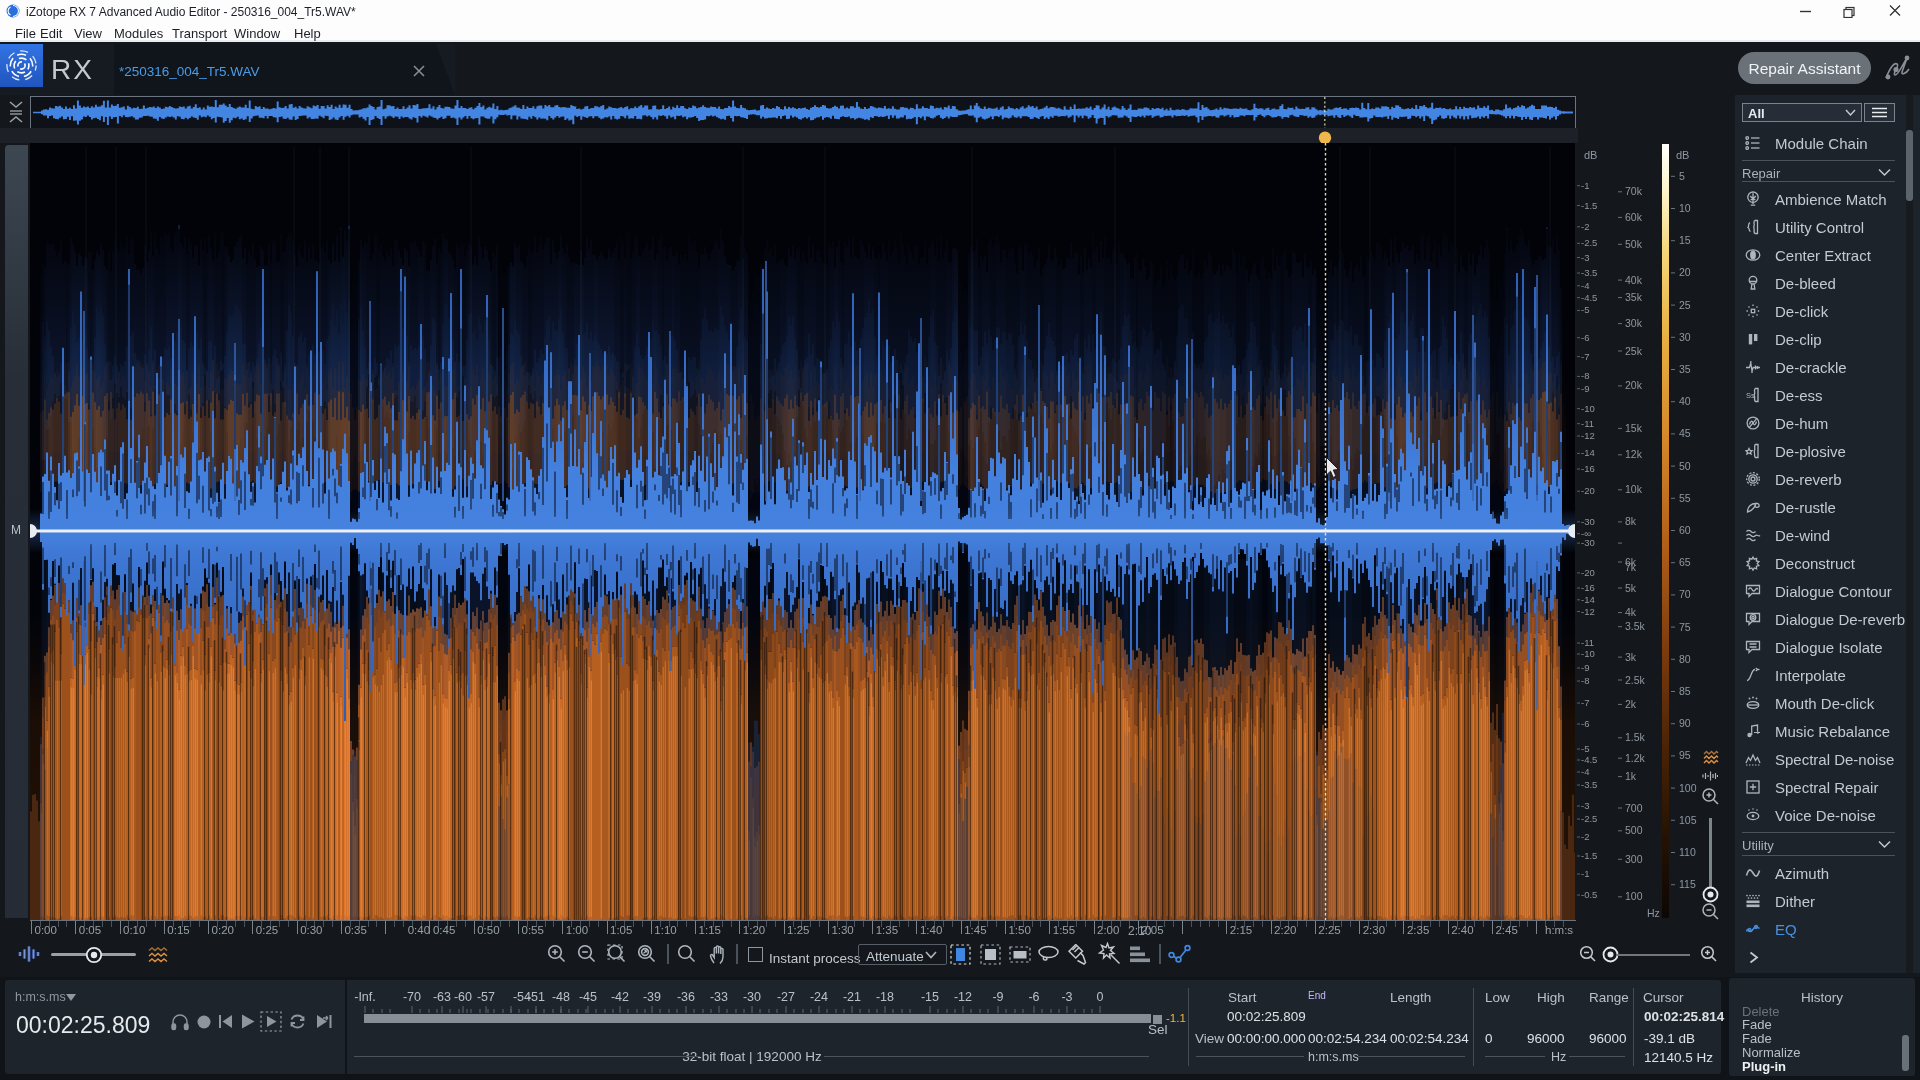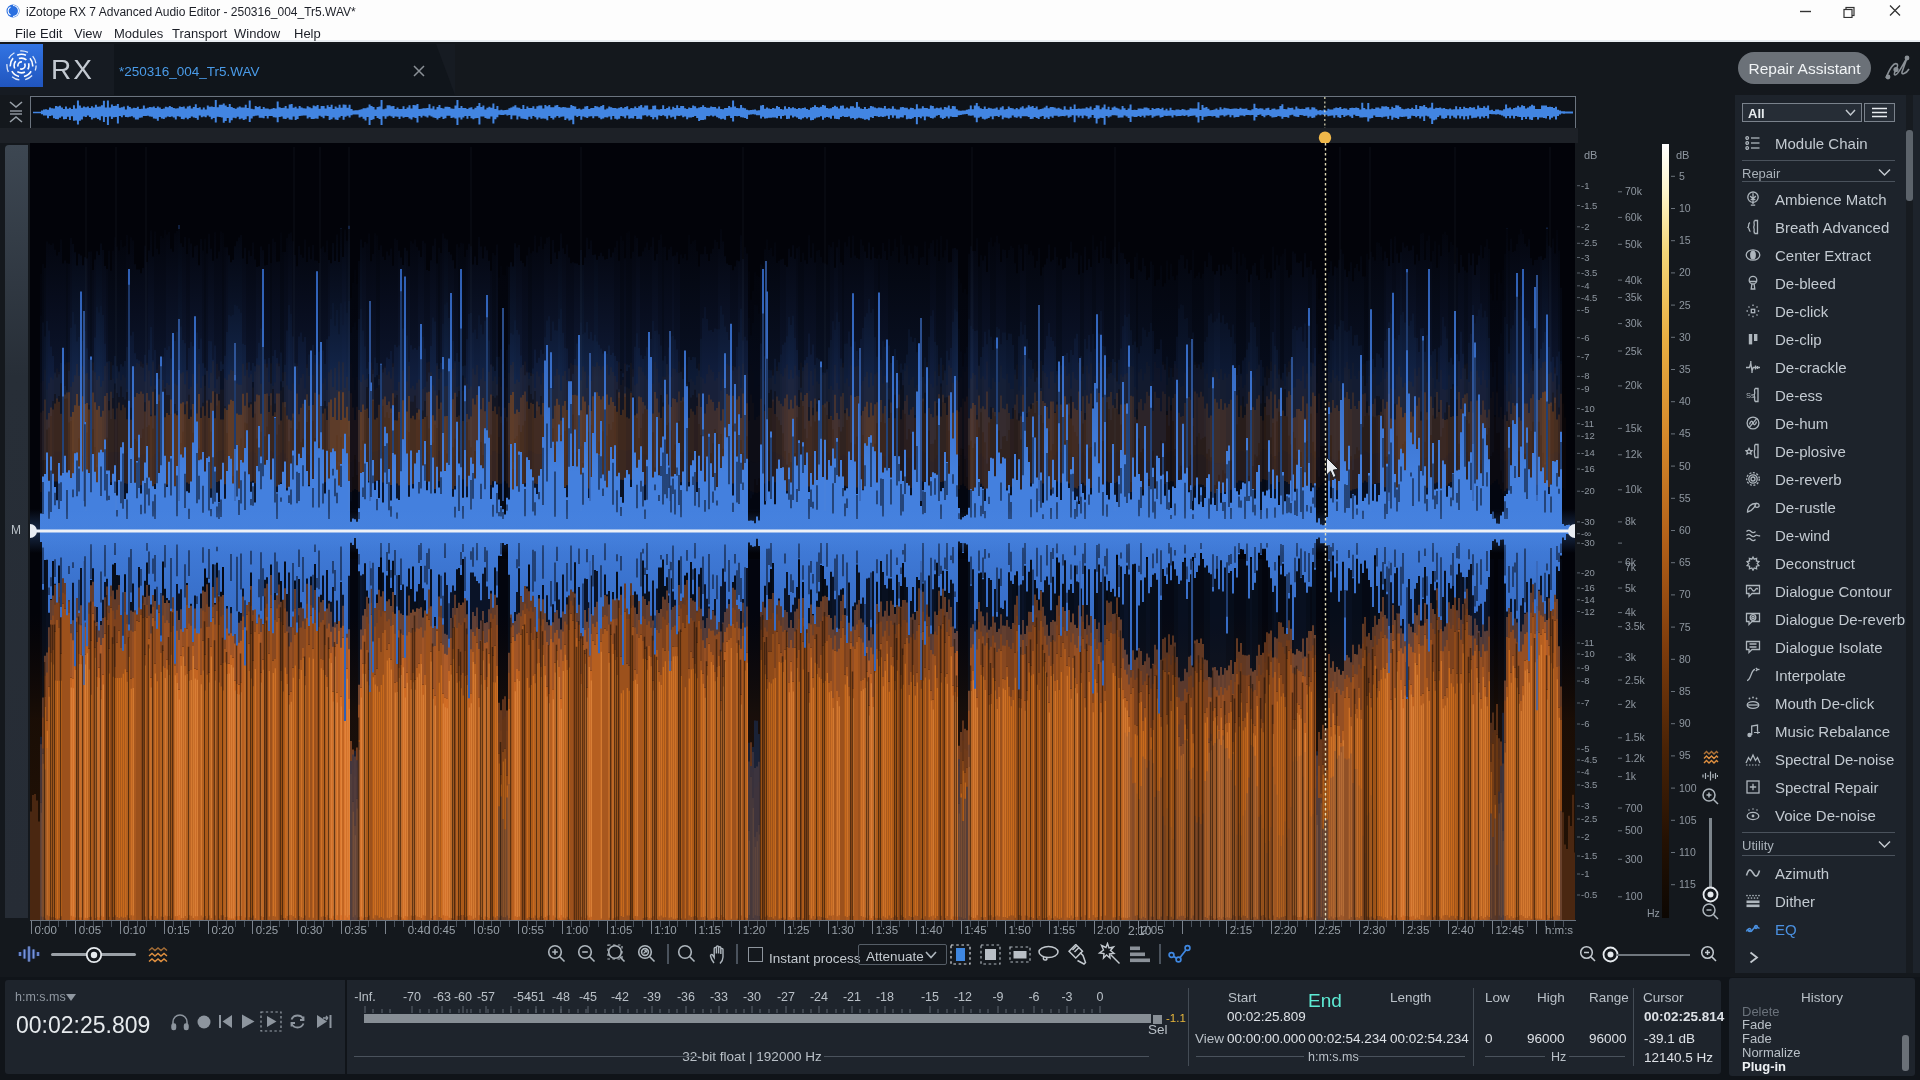--- a/index.html
+++ b/index.html
@@ -370,21 +370,21 @@
 <div class="a" style="left:1052.7445px;top:925px;font-size:11.5px;color:#98a0a8;font-weight:400;">1:55</div>
 <div class="a" style="left:1097.016px;top:925px;font-size:11.5px;color:#98a0a8;font-weight:400;">2:00</div>
 <div class="a" style="left:1141.2875000000001px;top:925px;font-size:11.5px;color:#98a0a8;font-weight:400;">2:05</div>
 <div class="a" style="left:1128px;top:925px;font-size:12px;color:#98a0a8;font-weight:400;">2:10</div>
 <div class="a" style="left:1229.8305px;top:925px;font-size:11.5px;color:#98a0a8;font-weight:400;">2:15</div>
 <div class="a" style="left:1274.102px;top:925px;font-size:11.5px;color:#98a0a8;font-weight:400;">2:20</div>
 <div class="a" style="left:1318.3735000000001px;top:925px;font-size:11.5px;color:#98a0a8;font-weight:400;">2:25</div>
 <div class="a" style="left:1362.645px;top:925px;font-size:11.5px;color:#98a0a8;font-weight:400;">2:30</div>
 <div class="a" style="left:1406.9165px;top:925px;font-size:11.5px;color:#98a0a8;font-weight:400;">2:35</div>
 <div class="a" style="left:1451.188px;top:925px;font-size:11.5px;color:#98a0a8;font-weight:400;">2:40</div>
-<div class="a" style="left:1495.4595px;top:925px;font-size:11.5px;color:#98a0a8;font-weight:400;">12:45</div>
+<div class="a" style="left:1495.4595px;top:925px;font-size:11.5px;color:#98a0a8;font-weight:400;">2:45</div>
 <div class="a" style="left:1545px;top:925px;font-size:11.5px;color:#98a0a8;font-weight:400;">h:m:s</div>
 <div class="a" style="left:0;top:940px;width:1920px;height:37px;background:#14181d"></div>
 <svg class="a" style="left:17px;top:944px" width="24" height="20" viewBox="0 0 24 20">
     <g stroke="#c8d4ea" stroke-width="1.6">
       <path d="M3 8V12M7.5 5.5V14.5M12 2.5V17.5M16.5 5.5V14.5M21 8V12"></path>
     </g>
     <g stroke="#3b63c8" stroke-width="3.4" opacity=".55">
       <path d="M3 8V12M7.5 5.5V14.5M12 2.5V17.5M16.5 5.5V14.5M21 8V12"></path>
     </g>
   </svg>
@@ -582,21 +582,21 @@
 <div class="a" style="left:364px;top:1014px;width:787px;height:9px;background:#878e95"></div>
 <div class="a" style="left:1153px;top:1015px;width:9px;height:9px;background:#878e95"></div>
 <div class="a" style="left:1166px;top:1013px;font-size:11.5px;color:#e8b73c;font-weight:400;">-1.1</div>
 <div class="a" style="left:352px;top:1050px;font-size:13.5px;color:#b9c0c7;font-weight:400;width:800px;text-align:center;">32-bit float | 192000 Hz</div>
 <div class="a" style="left:354px;top:1056px;width:346px;height:1px;background:#4a525c"></div>
 <div class="a" style="left:824px;top:1056px;width:325px;height:1px;background:#4a525c"></div>
 <div class="a" style="left:1188px;top:988px;width:1px;height:78px;background:#444c55"></div>
 <div class="a" style="left:1473px;top:988px;width:1px;height:78px;background:#444c55"></div>
 <div class="a" style="left:1633px;top:988px;width:1px;height:78px;background:#444c55"></div>
 <div class="a" style="left:1228px;top:991px;font-size:13.5px;color:#b9c0c7;font-weight:400;">Start</div>
-<div class="a" style="left:1308px;top:991px;font-size:19px;color:#5eead4;font-weight:400;">End</div>
+<div class="a" style="left:1308px;top:991px;font-size:10px;color:#c4b5fd;font-weight:400;">End</div>
 <div class="a" style="left:1390px;top:991px;font-size:13.5px;color:#b9c0c7;font-weight:400;">Length</div>
 <div class="a" style="left:1148px;top:1010px;font-size:13.5px;color:#b9c0c7;font-weight:400;margin-top:13px;">Sel</div>
 <div class="a" style="left:1227px;top:1010px;font-size:13.5px;color:#dde1e6;font-weight:400;">00:02:25.809</div>
 <div class="a" style="left:1195px;top:1032px;font-size:13.5px;color:#b9c0c7;font-weight:400;">View</div>
 <div class="a" style="left:1227px;top:1032px;font-size:13.5px;color:#dde1e6;font-weight:400;">00:00:00.000</div>
 <div class="a" style="left:1308px;top:1032px;font-size:13.5px;color:#dde1e6;font-weight:400;">00:02:54.234</div>
 <div class="a" style="left:1390px;top:1032px;font-size:13.5px;color:#dde1e6;font-weight:400;">00:02:54.234</div>
 <div class="a" style="left:1308px;top:1051px;font-size:12.5px;color:#b9c0c7;font-weight:400;">h:m:s.ms</div>
 <div class="a" style="left:1196px;top:1056px;width:108px;height:1px;background:#4a525c"></div>
 <div class="a" style="left:1358px;top:1056px;width:107px;height:1px;background:#4a525c"></div>
@@ -657,21 +657,21 @@
     </g>
   </svg>
 <div class="a" style="left:1775px;top:192.3px;font-size:15px;color:#c3cad1;font-weight:400;">Ambience Match</div>
 <svg class="a" style="left:1745px;top:219.3px" width="16" height="16" viewBox="0 0 16 16">
     <g stroke="#aeb6bd" stroke-width="1.3" fill="none">
       <path d="M5 3.5 C2.5 5 4.5 7 3 8.5 C5 9.5 3.5 12 5.5 12.5"></path>
       <path d="M9.5 1.5 H12.5 V14.5 H9.5"></path>
       <path d="M9.5 1.5 C8 4 10 5 9 7 C8 9 10 10 9 12 L9.5 14.5"></path>
     </g>
   </svg>
-<div class="a" style="left:1775px;top:220.3px;font-size:15px;color:#c3cad1;font-weight:400;">Breath Advanced</div>
+<div class="a" style="left:1775px;top:220.3px;font-size:15px;color:#c3cad1;font-weight:400;">Utility Control</div>
 <svg class="a" style="left:1745px;top:247.3px" width="16" height="16" viewBox="0 0 16 16">
     <g stroke="#aeb6bd" stroke-width="1.3" fill="none">
       <ellipse cx="8" cy="8" rx="6.8" ry="5.2"></ellipse>
       <ellipse cx="8" cy="8" rx="2.9" ry="4.6" fill="#aeb6bd" stroke="none"></ellipse>
     </g>
   </svg>
 <div class="a" style="left:1775px;top:248.3px;font-size:15px;color:#c3cad1;font-weight:400;">Center Extract</div>
 <svg class="a" style="left:1745px;top:275.3px" width="16" height="16" viewBox="0 0 16 16">
     <g stroke="#aeb6bd" stroke-width="1.3" fill="none">
       <circle cx="8" cy="5.2" r="3.8"></circle>

